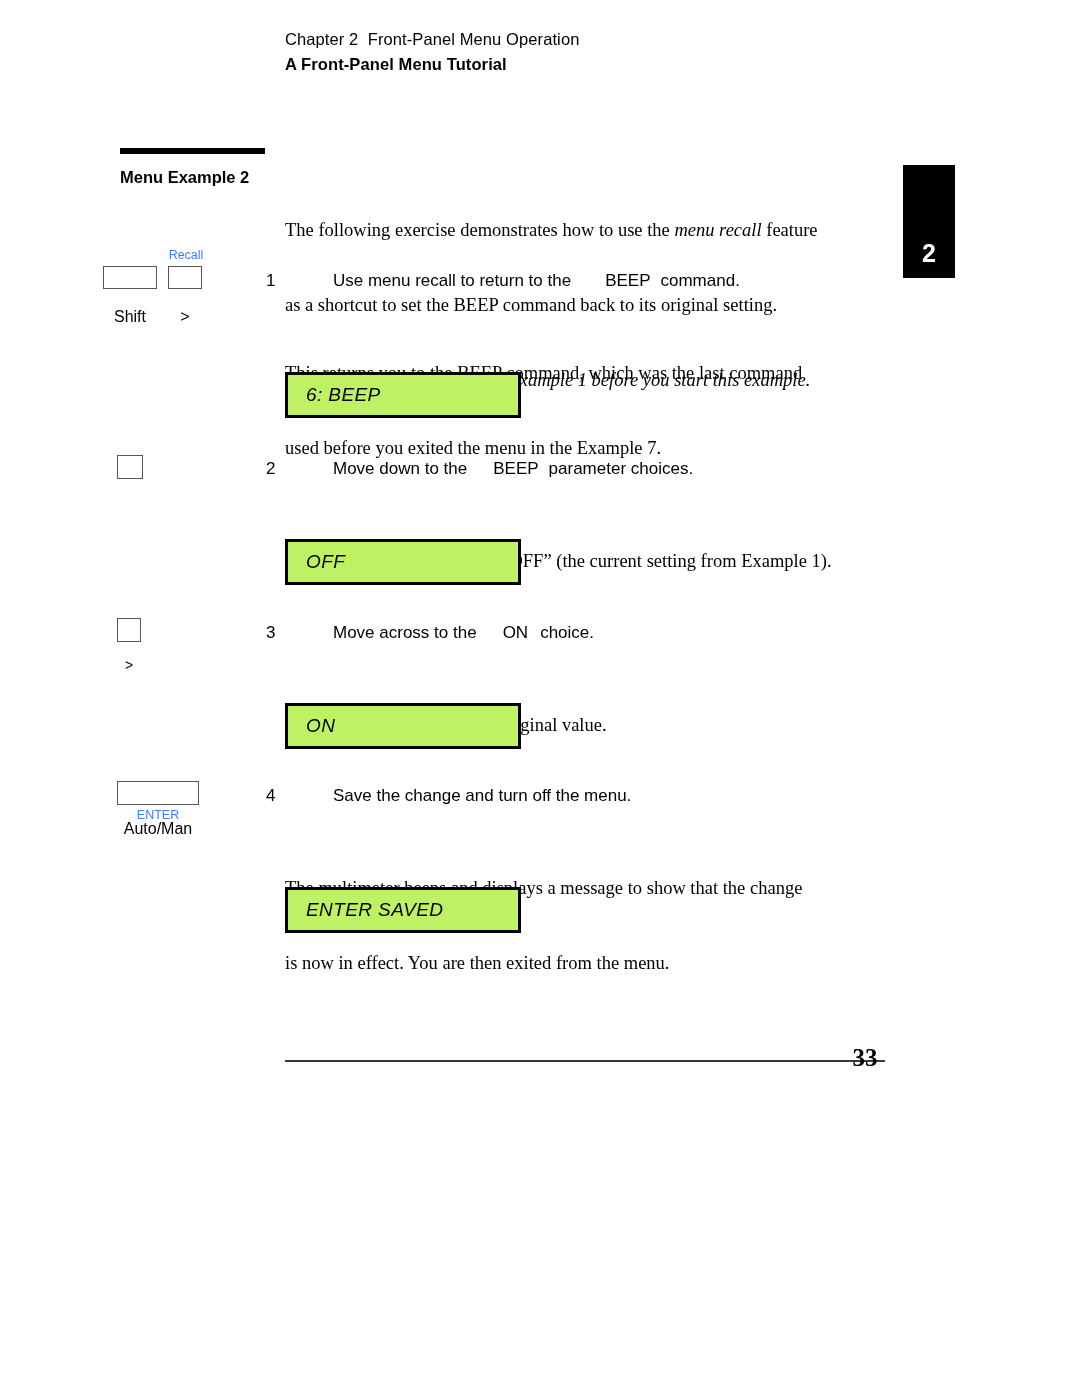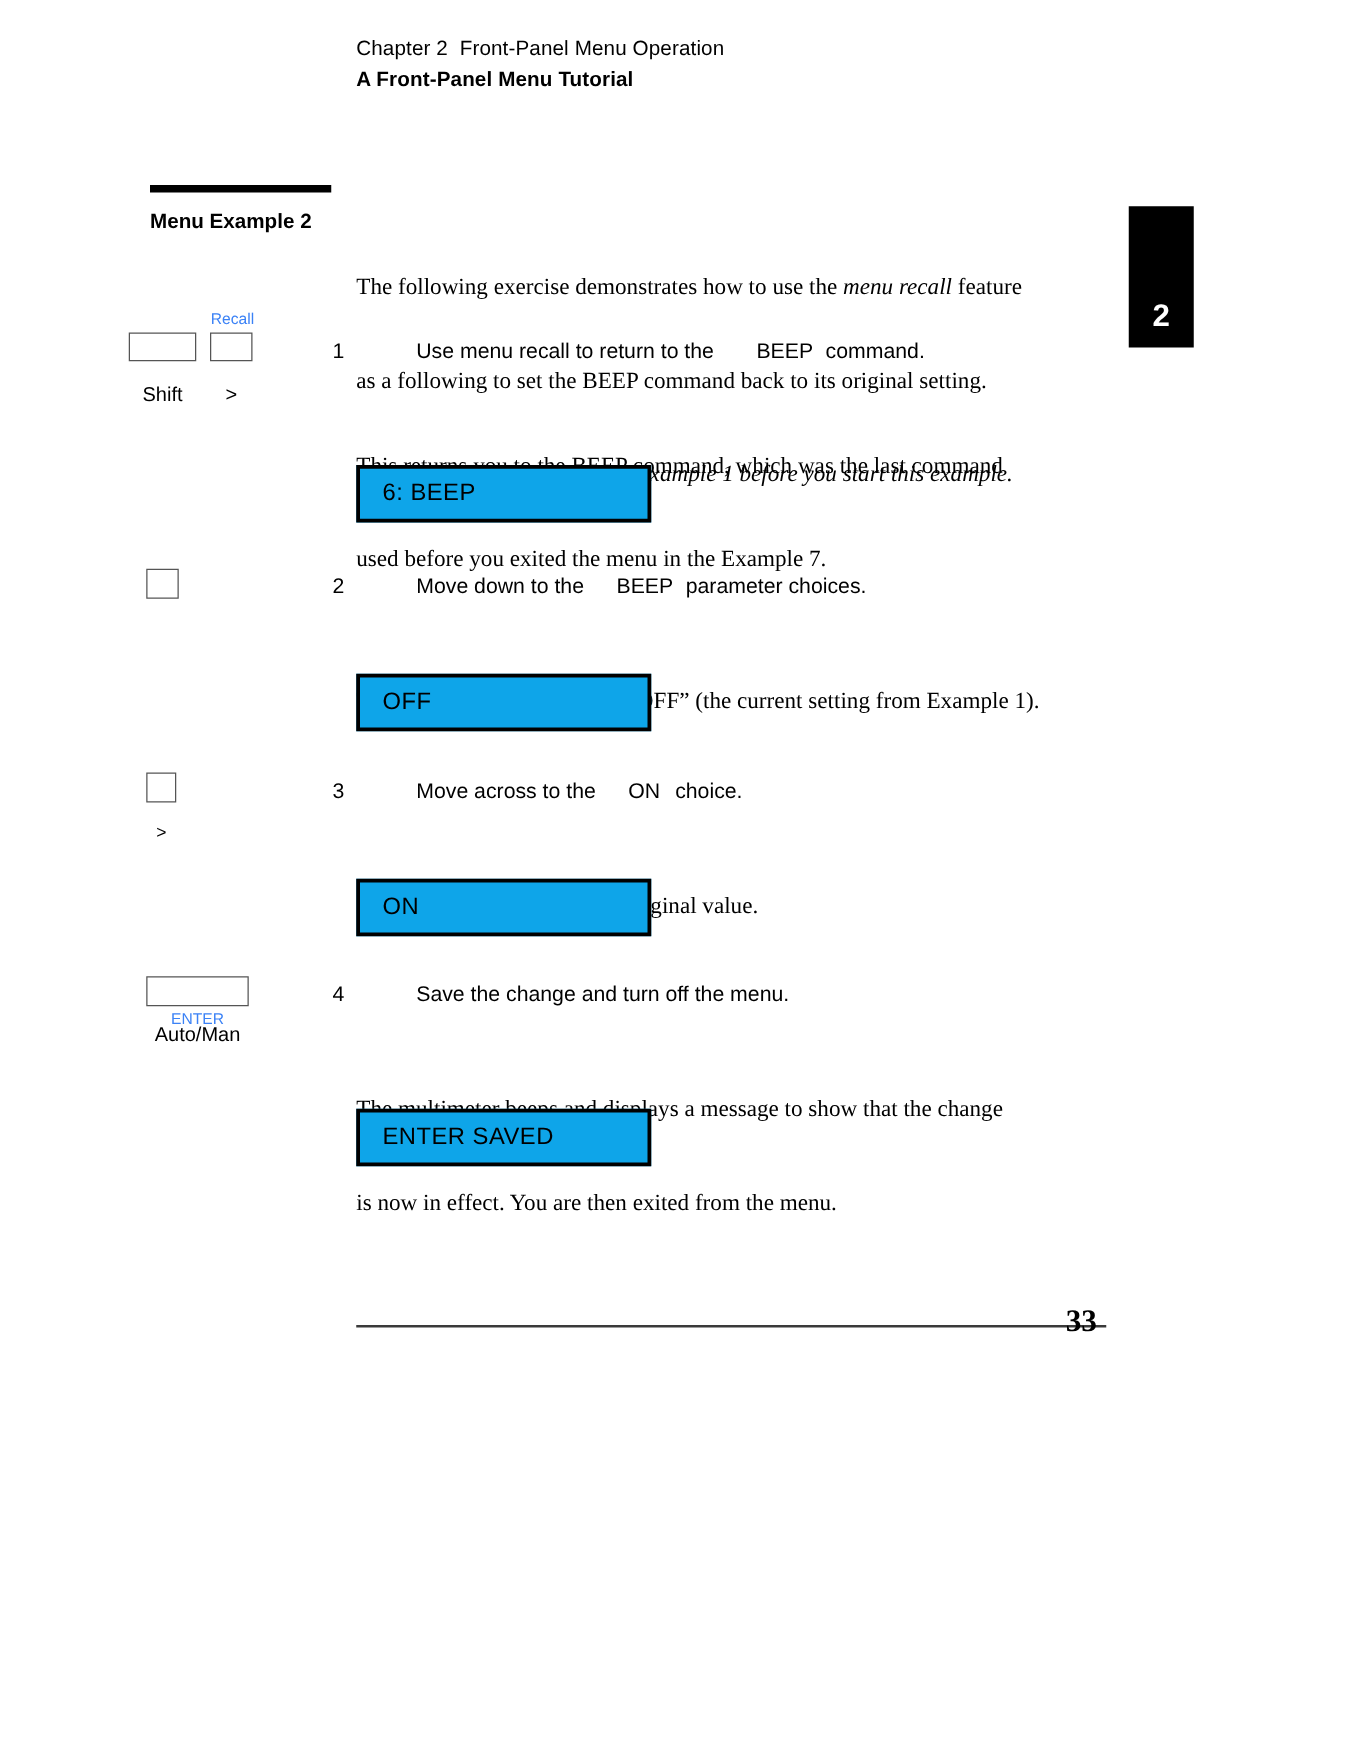--- a/index.html
+++ b/index.html
@@ -107,21 +107,22 @@
   .gap-sm { display: inline-block; width: 26px; }
 
   
   .lcd {
     position: absolute;
     left: 285px;
     width: 236px;
     height: 46px;
     border: 3px solid #000000;
     box-sizing: border-box;
-    background: #0ea5e9;
+    background: #bef264;
+    font-style: italic;
   }
   .lcd-text {
     position: absolute;
     left: 18px;
     top: 50%;
     transform: translateY(-50%);
     font-family: "Liberation Sans", sans-serif;
     font-size: 19px;
     letter-spacing: .4px;
     white-space: pre;
@@ -180,21 +181,21 @@
 
 <div class="chapter-tab">
   <div class="chapter-tab-num">2</div>
 </div>
 
 <div class="sidehead-rule"></div>
 <div class="sidehead">Menu Example 2</div>
 
 <div class="para" style="top:168px;">
   <div><span>The following exercise demonstrates how to use the </span><i>menu recall</i><span> feature</span></div>
-  <div>as a following to set the BEEP command back to its original setting.</div>
+  <div>as a shortcut to set the BEEP command back to its original setting.</div>
   <div class="all-ital">You must perform the steps in Example 1 before you start this example.</div>
 </div>
 
 <div class="key-label" style="left:163px; top:248px; width:46px;">Recall</div>
 <div class="keycap" style="left:103px; top:266px; width:54px; height:23px; line-height:20px;">
   <span class="keycap-inner" style="line-height:20px;">Shift</span>
 </div>
 <div class="keycap" style="left:168px; top:266px; width:34px; height:23px; line-height:20px;">
   <span class="keycap-inner" style="line-height:20px;">&gt;</span>
 </div>

